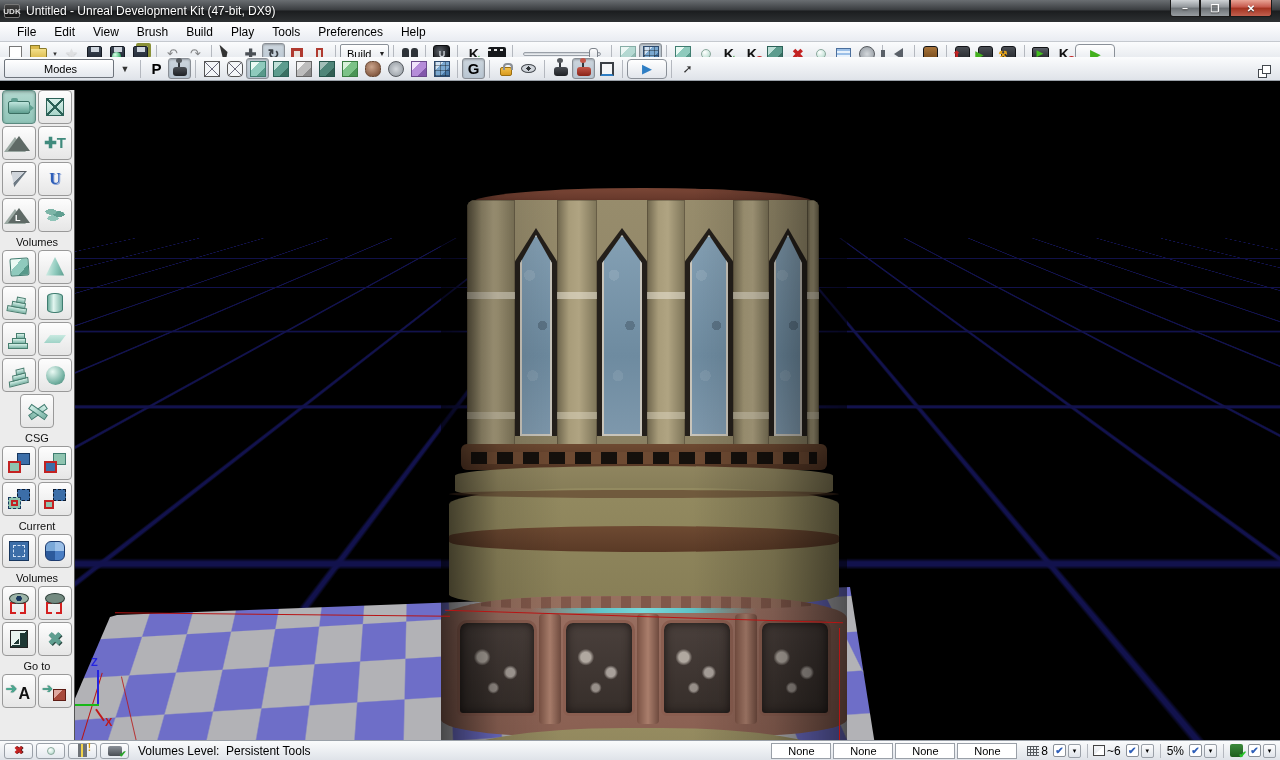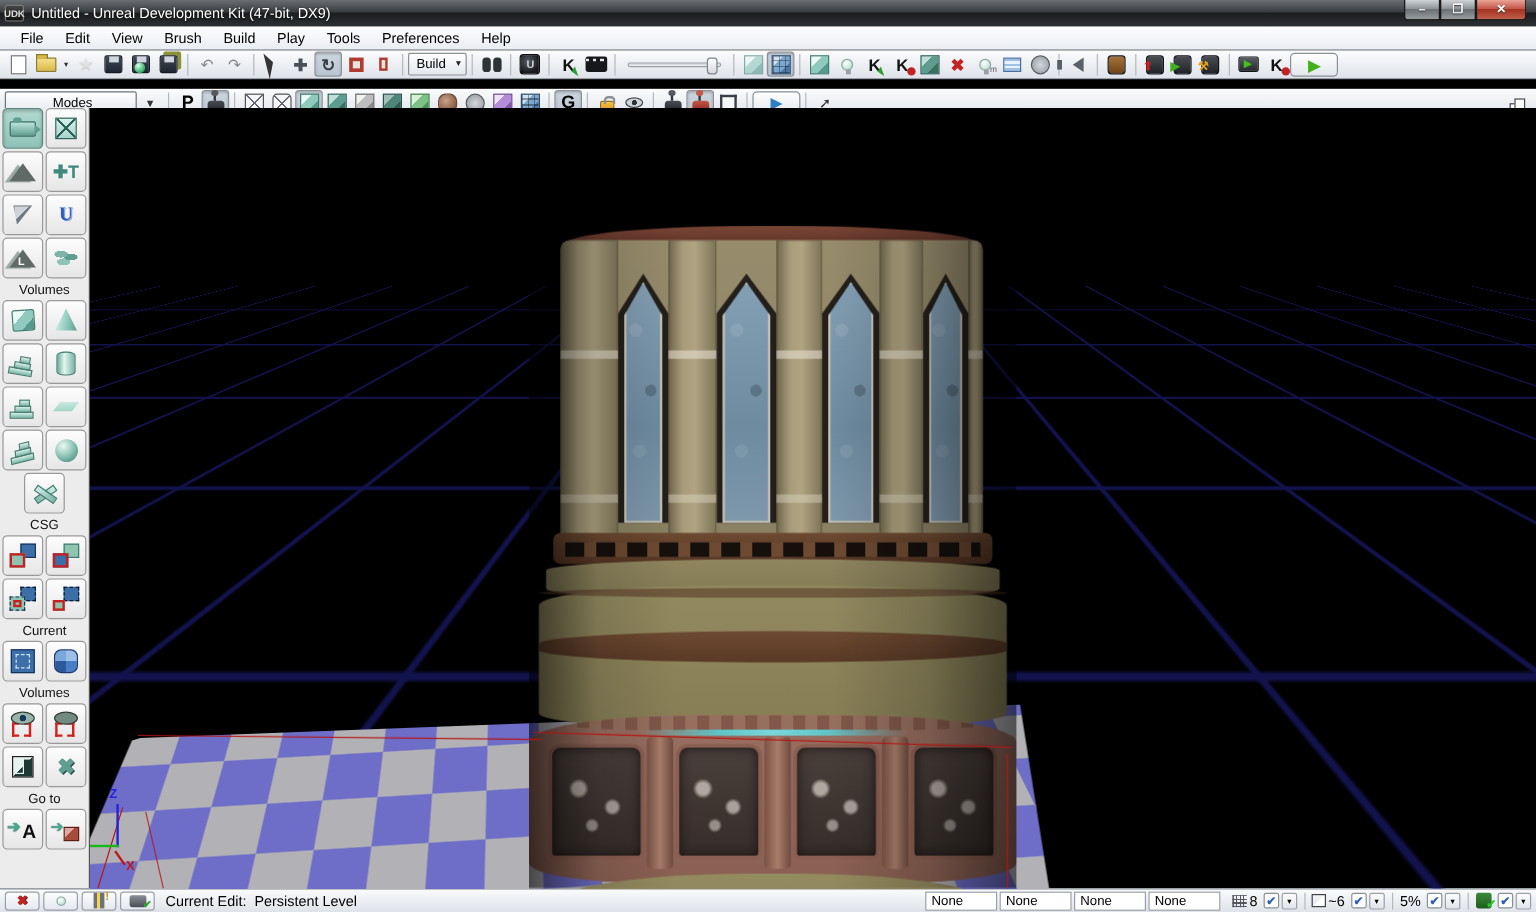--- a/index.html
+++ b/index.html
@@ -27,21 +27,21 @@
   
   .menubar { position:absolute; left:0; top:22px; width:1280px; height:20px;
     background:linear-gradient(#ffffff,#e9ecf2); border-bottom:1px solid #c5c9cf;
     display:flex; align-items:center; padding-left:8px; }
   .menu-item { padding:2px 9px; font-size:12px; }
 
   
   .toolbar { position:absolute; left:0; width:1280px; height:24px;
     background:linear-gradient(#fbfcfd,#dfe3e9); border-bottom:1px solid #9aa0a8;
     display:flex; align-items:center; padding:0 4px; }
-  .tb1 { top:42px; } .tb2 { top:74px; }
+  .tb1 { top:42px; } .tb2 { top:57px; }
   .sep { width:1px; height:18px; background:#b4b8bf; margin:0 4px; flex:none; }
   .tbtn { width:23px; height:21px; border:1px solid transparent; border-radius:3px;
     display:flex; align-items:center; justify-content:center; flex:none; position:relative; }
   .tbtn.pressed { border-color:#8a8f96; background:linear-gradient(#cdd6de,#b9c6d2);
     box-shadow:inset 0 1px 2px rgba(0,0,0,.25); }
   .tbtn.disabled { opacity:.45; }
   .glyph { font-size:13px; line-height:1; }
   .small-dd { width:10px; font-size:7px; color:#333; text-align:center; }
 
   
@@ -283,21 +283,21 @@
   .stbtn { width:29px; height:16px; border:1px solid #9aa0a8; border-radius:3px;
     background:linear-gradient(#fdfdfe,#e4e8ee); display:flex; align-items:center; justify-content:center; margin-right:3px; }
   .st-x { color:#c32222; font-weight:bold; font-size:11px; text-shadow:1px 0 0 #4a1010; }
   .st-bulb { width:8px; height:8px; border-radius:50%; background:radial-gradient(circle at 35% 30%,#fff,#cfe8df 60%,#9cc4b6); border:1px solid #8aa89c; }
   .st-road { width:9px; height:13px; background:linear-gradient(90deg,#6e7278 0 3px,#f4d54a 3px 5px,#6e7278 5px); position:relative; }
   .st-road:after { content:"!"; position:absolute; right:-4px; top:-2px; color:#d49a10; font-weight:bold; font-size:10px; }
   .st-cam { width:14px; height:10px; background:linear-gradient(#8a9098,#4a4e54); border-radius:2px; position:relative; }
   .st-cam:after { content:"✔"; position:absolute; right:-5px; bottom:-3px; color:#28a428; font-size:9px; font-weight:bold; }
   .st-level { margin-left:6px; }
   .st-right { margin-left:auto; display:flex; align-items:center; }
-  .none-box { width:60px; height:16px; background:#fff; border:1px solid #9aa0a8; padding:0 4px;
+  .none-box { width:60px; height:16px; background:#fff; border:1px solid #9aa0a8; padding:0 16px;
     display:flex; align-items:center; margin-right:2px; font-size:11px; }
   .snap { display:flex; align-items:center; margin-left:8px; }
   .snap .icon-grid { width:12px; height:10px; margin-right:2px;
     background:repeating-linear-gradient(0deg,#55595e 0 1px,transparent 1px 3px),
                repeating-linear-gradient(90deg,#55595e 0 1px,transparent 1px 3px); }
   .snap .icon-ang { width:0; height:0; border-left:10px solid transparent; border-bottom:9px solid transparent; border-top:none; border-right:none; position:relative; margin-right:3px; border-bottom:9px solid #fff; outline:1px solid #444; }
   .checkbox { width:13px; height:13px; background:#fff; border:1px solid #8a9098; border-radius:2px;
     color:#2e5eb8; font-size:10px; font-weight:bold; display:flex; align-items:center; justify-content:center; margin-left:5px; }
   .ddbtn { width:13px; height:14px; border:1px solid #9aa0a8; border-radius:2px; margin-left:2px;
     background:linear-gradient(#fdfdfe,#e0e4ea); font-size:7px; display:flex; align-items:center; justify-content:center; }
@@ -776,22 +776,22 @@
     <div class="stbtn">
         <span class="st-bulb"></span>
       </div>
     <div class="stbtn">
         <span class="st-road"></span>
       </div>
     <div class="stbtn">
         <span class="st-cam"></span>
       </div>
     <div class="st-level">
-      <span>Current Edit:</span>&nbsp;
-      <span>Persistent Level</span>
+      <span>Volumes Level:</span>&nbsp;
+      <span>Persistent Tools</span>
     </div>
     <div class="st-right">
       <div class="none-box">None</div>
       <div class="none-box">None</div>
       <div class="none-box">None</div>
       <div class="none-box">None</div>
       <div class="snap">
         <span class="icon-grid"></span>
         <span>8</span>
         <span class="checkbox">✔</span>

